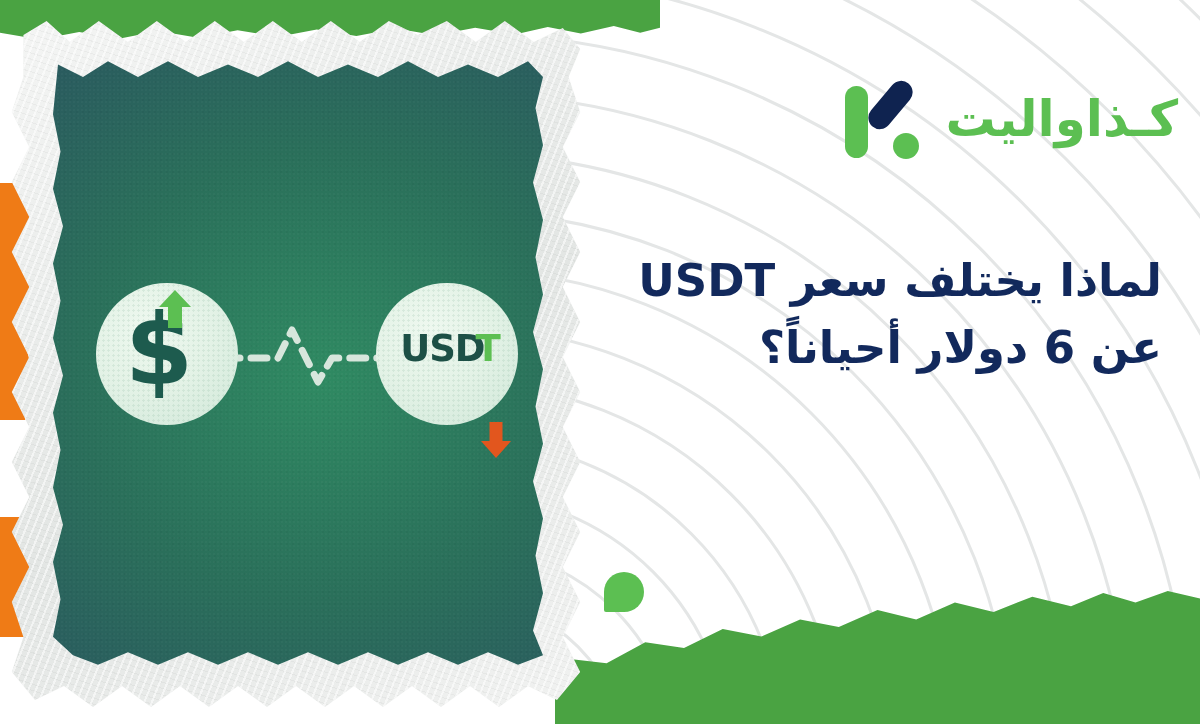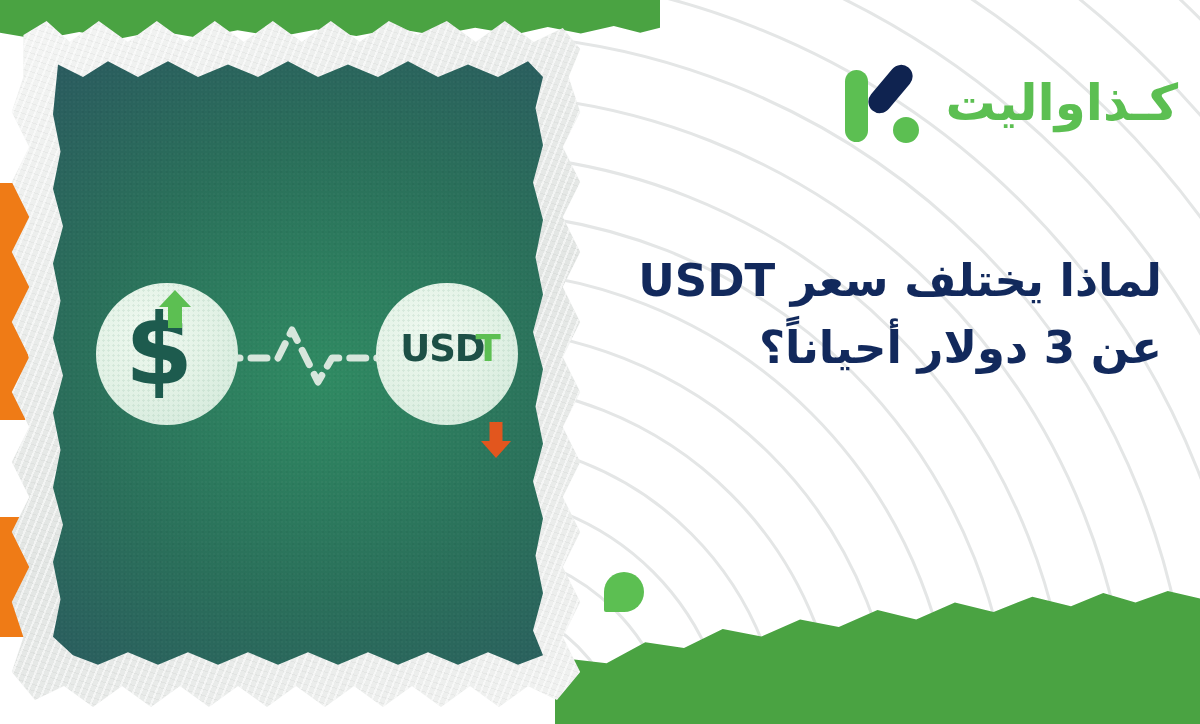--- a/index.html
+++ b/index.html
@@ -117,21 +117,21 @@
   .usdt-word .t{color:#5cbf52;margin-left:-9px;}
 
   .arrow{position:absolute;width:0;height:0;}
   .arrow-up{left:96px;top:6px;}
   .arrow-dn{right:6px;bottom:4px;}
 
   
   .connector{position:absolute;left:222px;top:308px;width:172px;height:92px;}
 
   
-  .logo{position:absolute;right:22px;top:62px;display:flex;align-items:center;gap:24px;direction:rtl;}
+  .logo{position:absolute;right:22px;top:78px;display:flex;align-items:center;gap:24px;direction:rtl;}
   .logo-word{font-size:50px;font-weight:bold;color:#5cbf52;letter-spacing:0;
     line-height:1;white-space:nowrap;}
   .logo-mark{position:relative;width:78px;height:82px;flex:none;}
 
   
   .headline{
     position:absolute;right:38px;top:248px;width:560px;
     text-align:right;direction:rtl;color:#12295c;
     font-size:45px;font-weight:bold;line-height:1.48;
   }
@@ -222,18 +222,18 @@
       <svg width="78" height="82" viewBox="0 0 78 82" xmlns="http://www.w3.org/2000/svg">
         <rect x="2" y="8" width="23" height="72" rx="11.5" fill="#5cbf52"></rect>
         <rect x="36" y="-1" width="23" height="56" rx="11.5" fill="#0f2350" transform="rotate(40 47.5 27)"></rect>
         <circle cx="63" cy="68" r="13" fill="#5cbf52"></circle>
       </svg>
     </span>
   </div>
 
   <div class="headline">
     <span class="l1">لماذا يختلف سعر USDT</span>
-    <span class="l2">عن 3 دولار أحياناً؟</span>
+    <span class="l2">عن 6 دولار أحياناً؟</span>
   </div>
 
   <div class="blob"></div>
 
 </div>
 
 </body></html>

